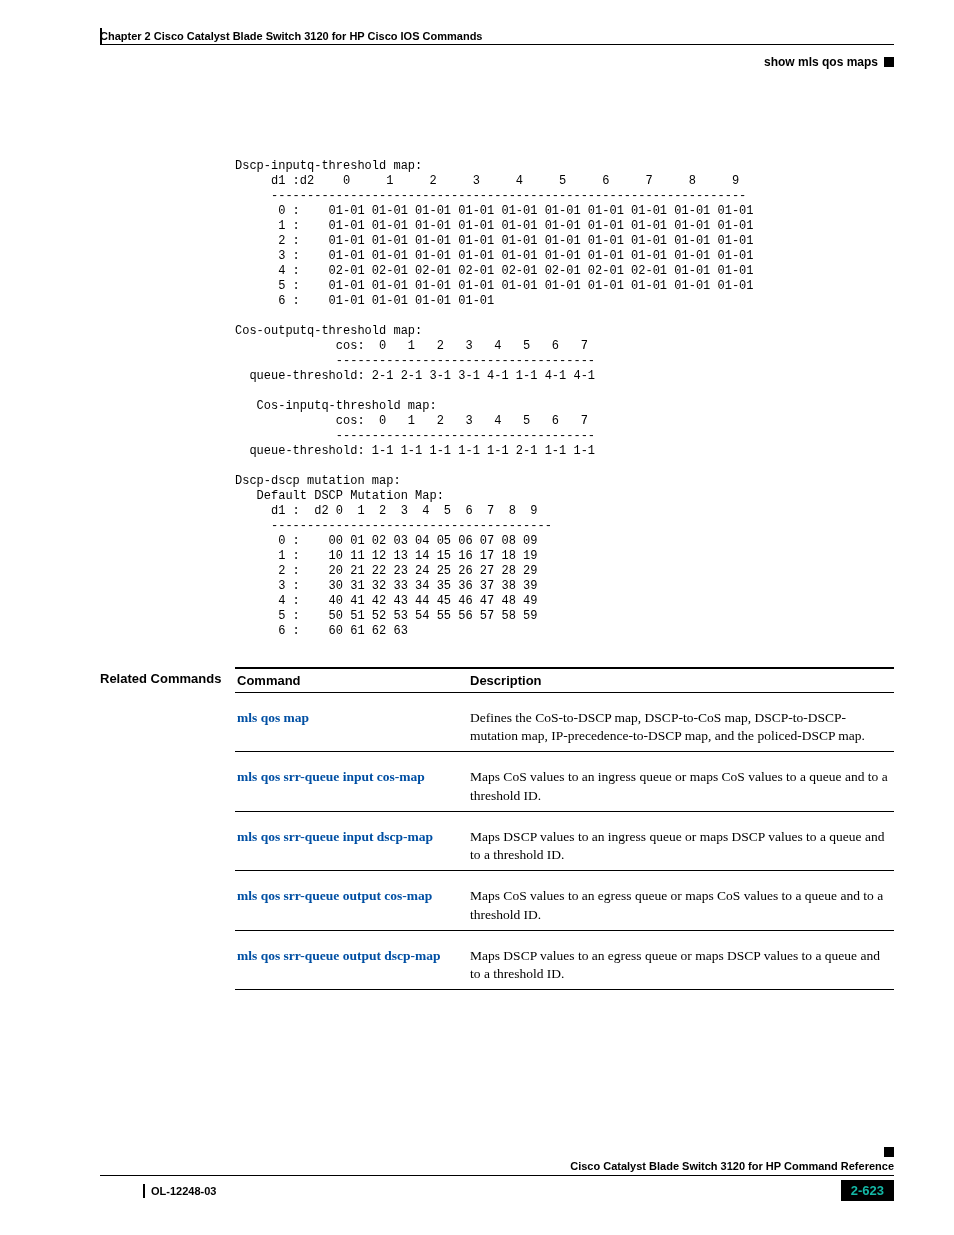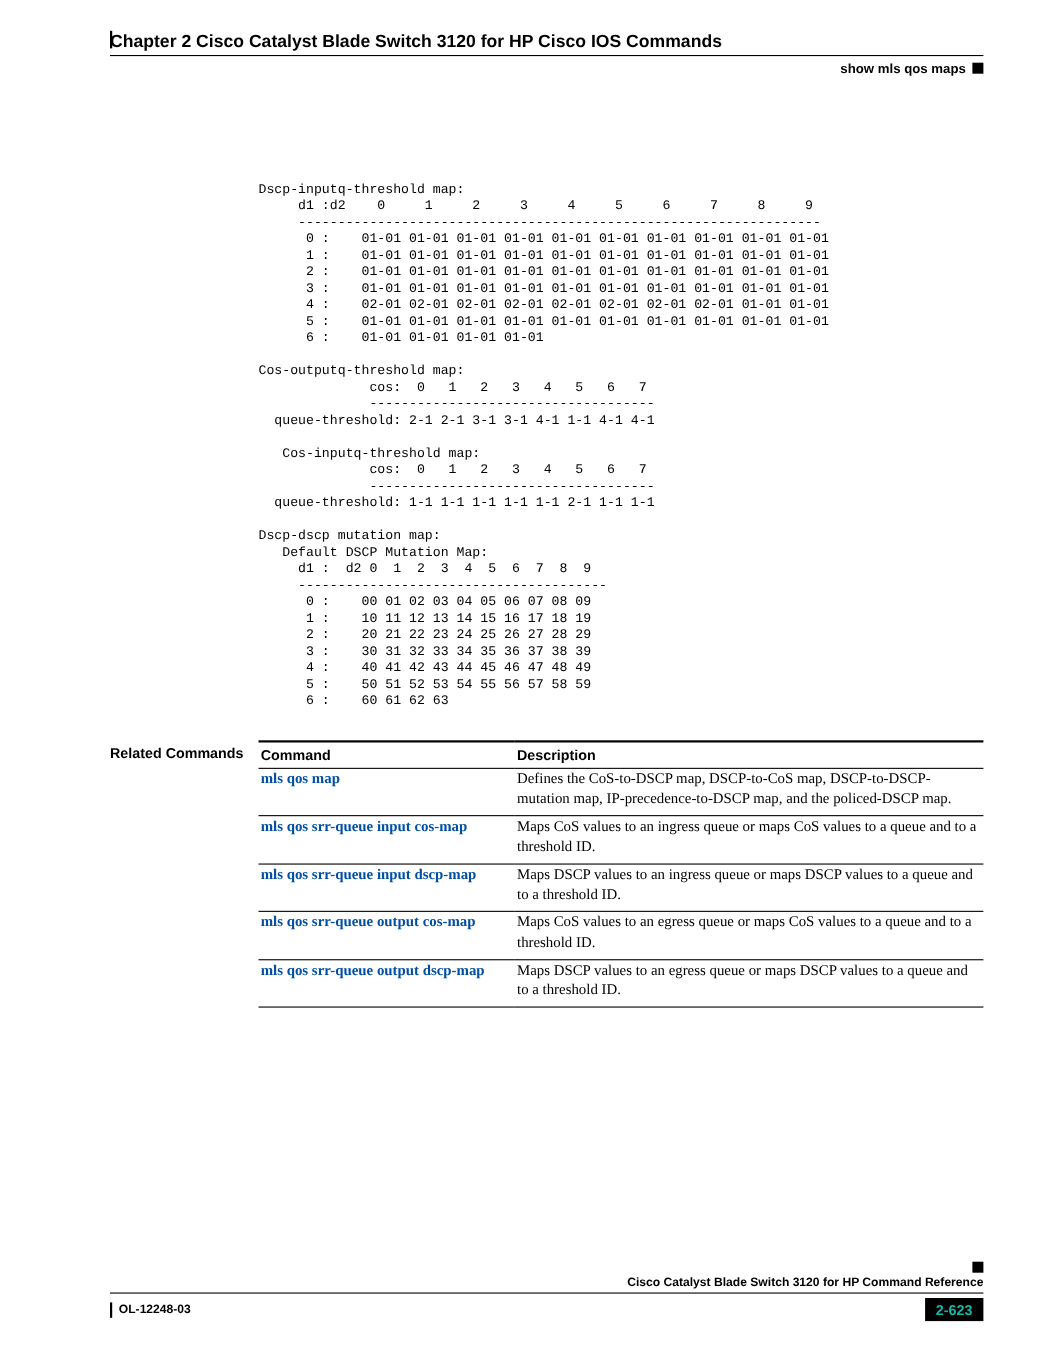--- a/index.html
+++ b/index.html
@@ -15,21 +15,21 @@
   }
   .page {
     position: relative;
     width: 954px;
     height: 1235px;
     box-sizing: border-box;
     padding: 30px 60px 50px 100px;
   }
   .running-head {
     font-family: Arial, Helvetica, sans-serif;
-    font-size: 16px;
+    font-size: 11px;
     font-weight: bold;
     display: flex;
     justify-content: space-between;
     align-items: center;
   }
   .running-head .left {
     text-align: left;
   }
   .running-head .right {
     text-align: right;
@@ -98,21 +98,21 @@
     font-family: Arial, Helvetica, sans-serif;
     font-weight: bold;
     font-size: 13px;
     border-top: 2px solid #000;
     border-bottom: 1px solid #000;
     padding: 4px 6px 4px 2px;
   }
   .rc-table td {
     vertical-align: top;
     border-bottom: 1px solid #000;
-    padding: 0 6px 6px 2px;
+    padding: 16px 6px 6px 2px;
     line-height: 1.35;
   }
   .rc-table td.cmd {
     width: 225px;
     font-weight: bold;
     color: #004fa3;
     font-family: "Times New Roman", Times, serif;
   }
   .rc-table td.desc {
     font-family: "Times New Roman", Times, serif;
@@ -139,20 +139,21 @@
     justify-content: space-between;
     align-items: center;
   }
   .footer .ol {
     font-family: Arial, Helvetica, sans-serif;
     font-size: 11px;
     font-weight: bold;
     display: flex;
     align-items: center;
     gap: 6px;
+    margin-left: 43px;
   }
   .vbar {
     width: 2px;
     height: 14px;
     background: #000;
     display: inline-block;
   }
   .pagenum {
     background: #000;
     color: #14b8a6;

